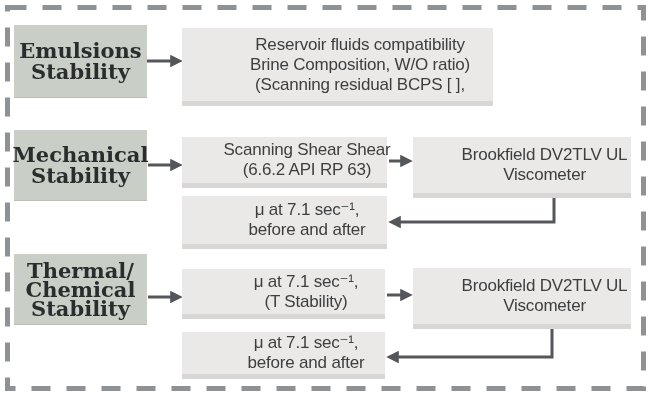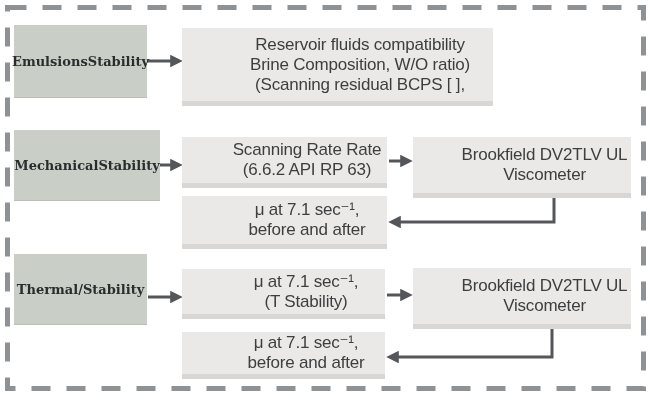--- a/index.html
+++ b/index.html
@@ -13,23 +13,23 @@
   .overlay{
     position:absolute;left:0;top:0;width:650px;height:401px;
     pointer-events:none;
   }
   .label-box{
     position:absolute;
     background:#c9cfc6;
     color:#2a2c2e;
     font-family:"DejaVu Serif","Liberation Serif",serif;
     font-weight:700;
-    font-size:13px;
+    font-size:21px;
     line-height:21px;
-    display:flex;flex-direction:row;justify-content:center;align-items:center;
+    display:flex;flex-direction:column;justify-content:center;align-items:center;
     text-align:center;
     box-shadow:0 1px 0 #b9bfb6;
   }
   .process-box{
     position:absolute;
     background:#eae9e7;
     border-bottom:5px solid #d9d7d5;
     color:#3d3e40;
     font-size:17px;
     line-height:20px;
@@ -67,39 +67,40 @@
   <div class="label-box" style="left:14px;top:25px;width:133px;height:72px">
     <div class="line">Emulsions</div>
     <div class="line">Stability</div>
   </div>
   <div class="process-box" style="left:182px;top:28px;width:311px;height:78px">
     <div class="line">Reservoir fluids compatibility</div>
     <div class="line">Brine Composition, W/O ratio)</div>
     <div class="line">(Scanning residual BCPS [ ],</div>
   </div>
 
-  <div class="label-box" style="left:14px;top:130px;width:146px;height:70px">
+  <div class="label-box" style="left:14px;top:130px;width:133px;height:70px">
     <div class="line">Mechanical</div>
     <div class="line">Stability</div>
   </div>
   <div class="process-box" style="left:182px;top:137px;width:205px;height:51px">
-    <div class="line">Scanning Rate Rate</div>
+    <div class="line">Scanning Shear Shear</div>
     <div class="line">(6.6.2 API RP 63)</div>
   </div>
   <div class="process-box" style="left:413px;top:137px;width:218px;height:61px">
     <div class="line">Brookfield DV2TLV UL</div>
     <div class="line">Viscometer</div>
   </div>
   <div class="process-box" style="left:182px;top:196px;width:205px;height:53px">
     <div class="line">μ at 7.1 sec⁻¹,</div>
     <div class="line">before and after</div>
   </div>
 
   <div class="label-box" style="left:14px;top:254px;width:133px;height:70px;line-height:19px">
     <div class="line">Thermal/</div>
+    <div class="line">Chemical</div>
     <div class="line">Stability</div>
   </div>
   <div class="process-box" style="left:182px;top:269px;width:203px;height:50px">
     <div class="line">μ at 7.1 sec⁻¹,</div>
     <div class="line">(T Stability)</div>
   </div>
   <div class="process-box" style="left:413px;top:268px;width:218px;height:61px">
     <div class="line">Brookfield DV2TLV UL</div>
     <div class="line">Viscometer</div>
   </div>

